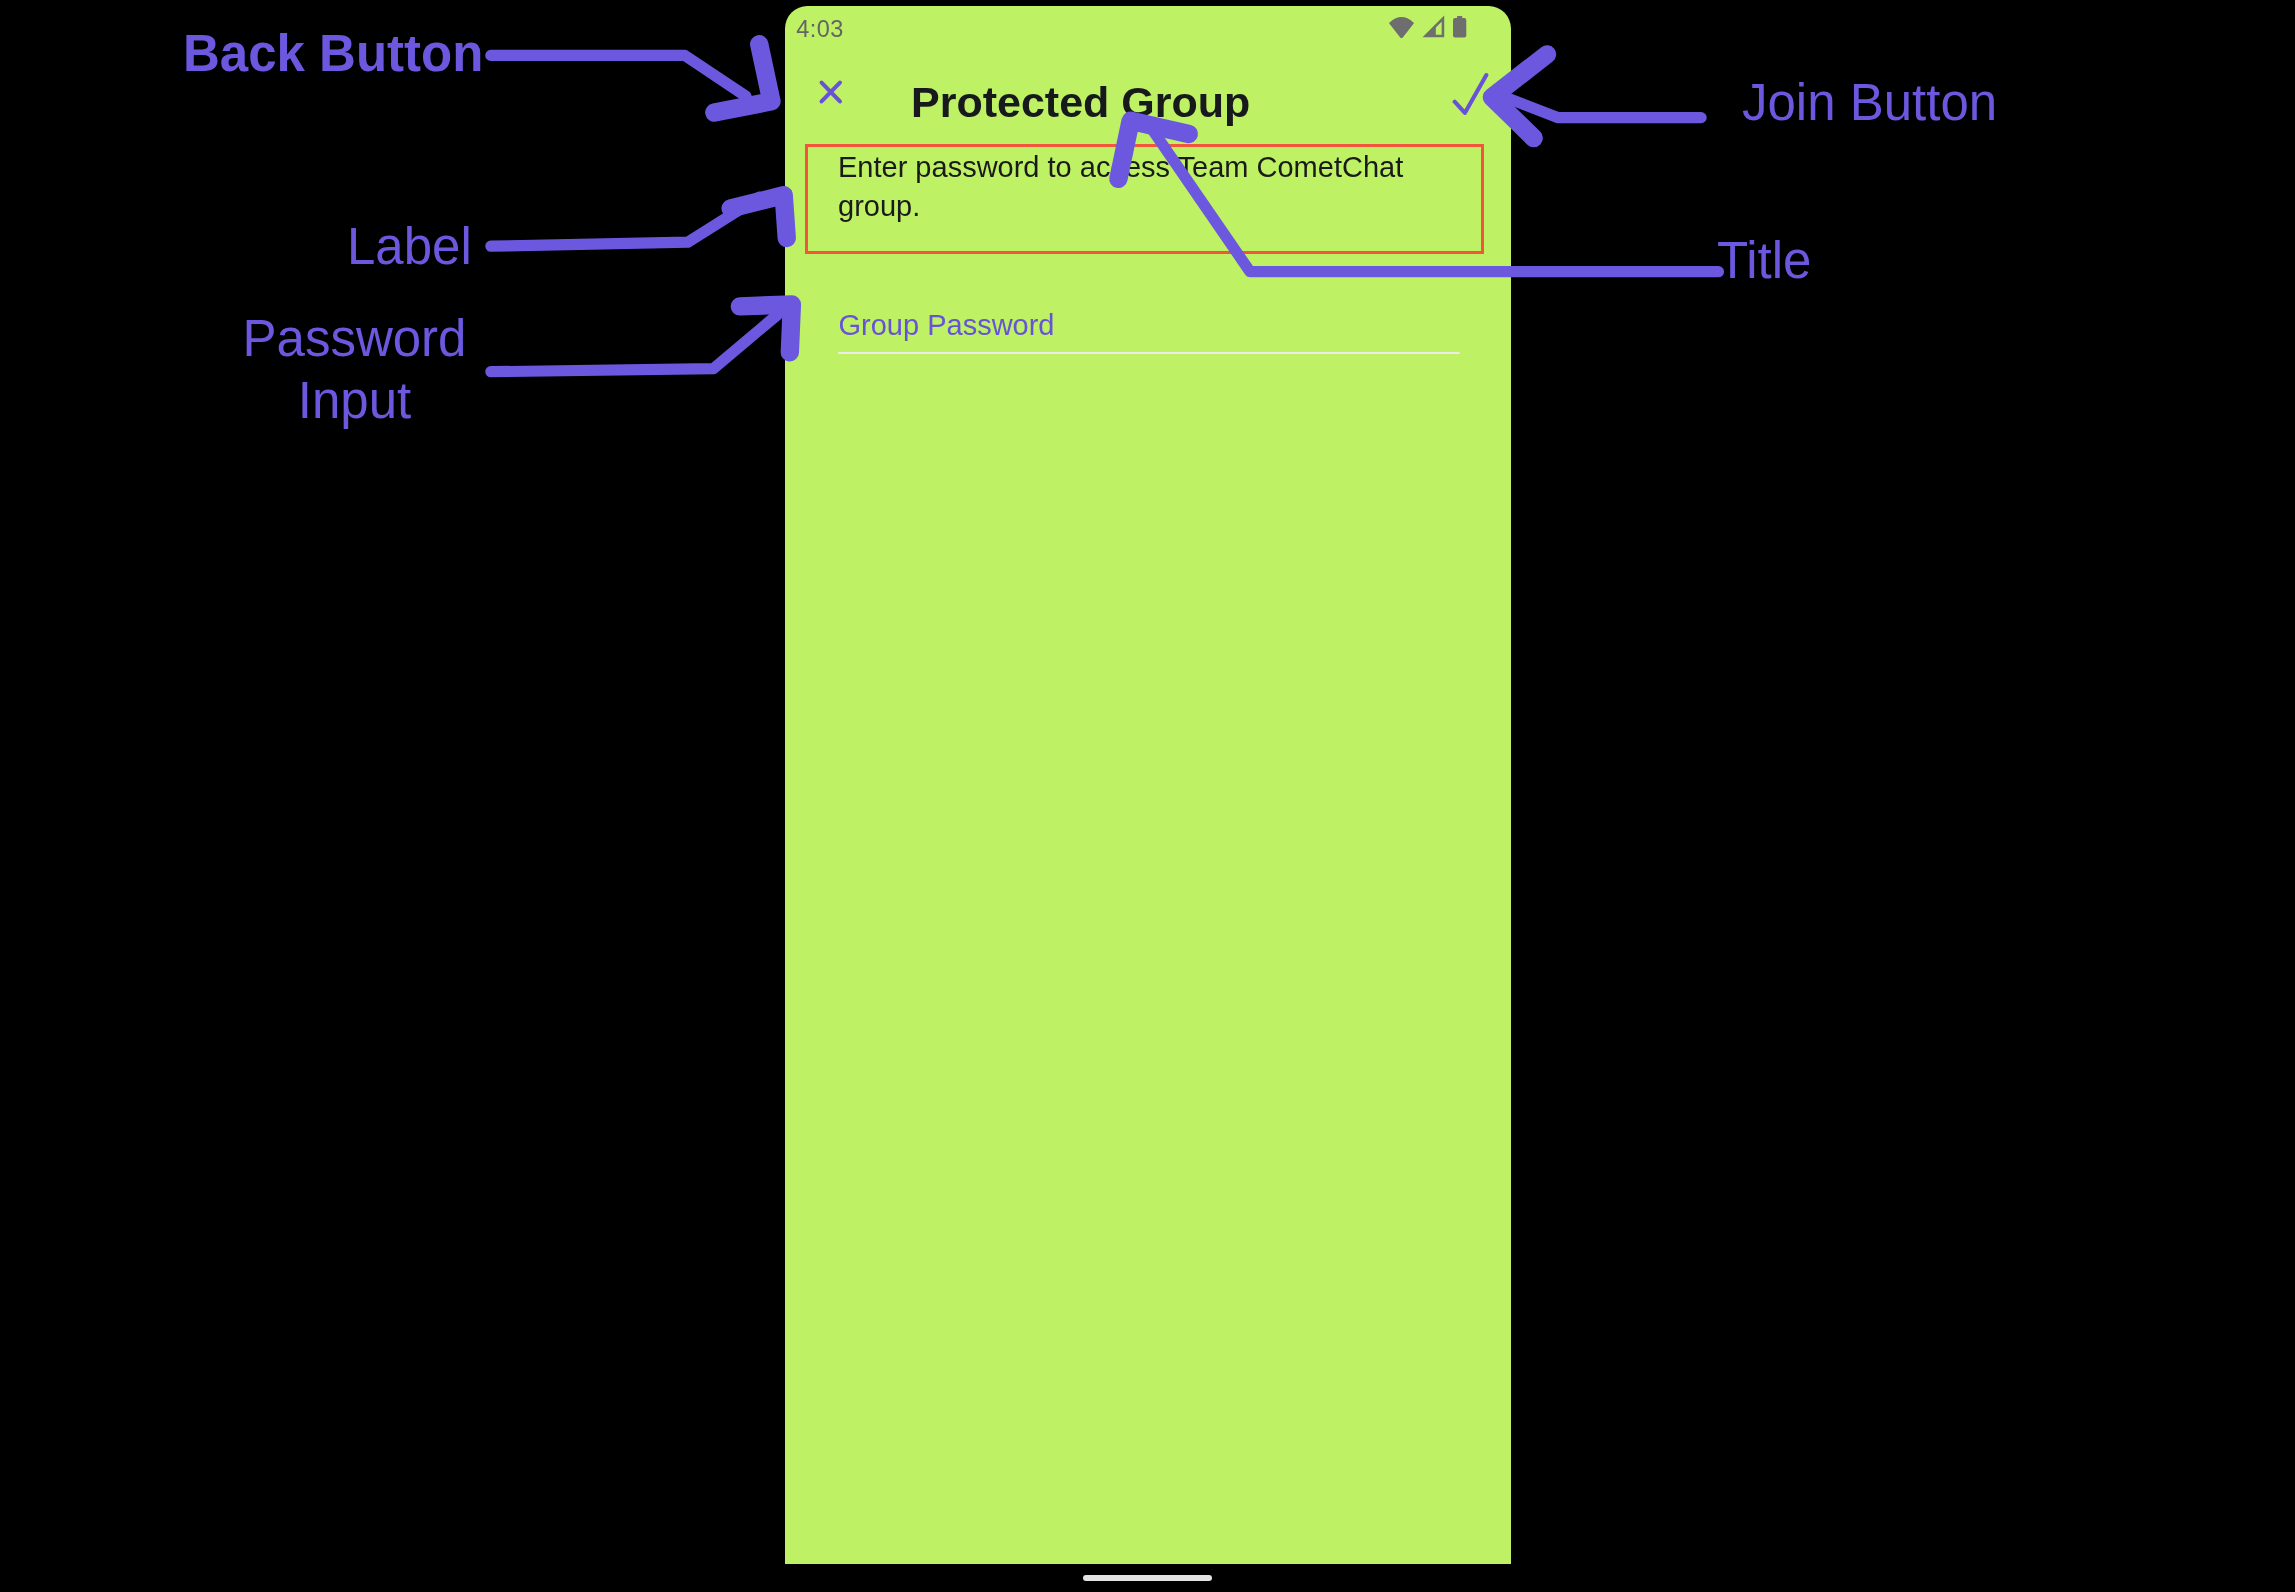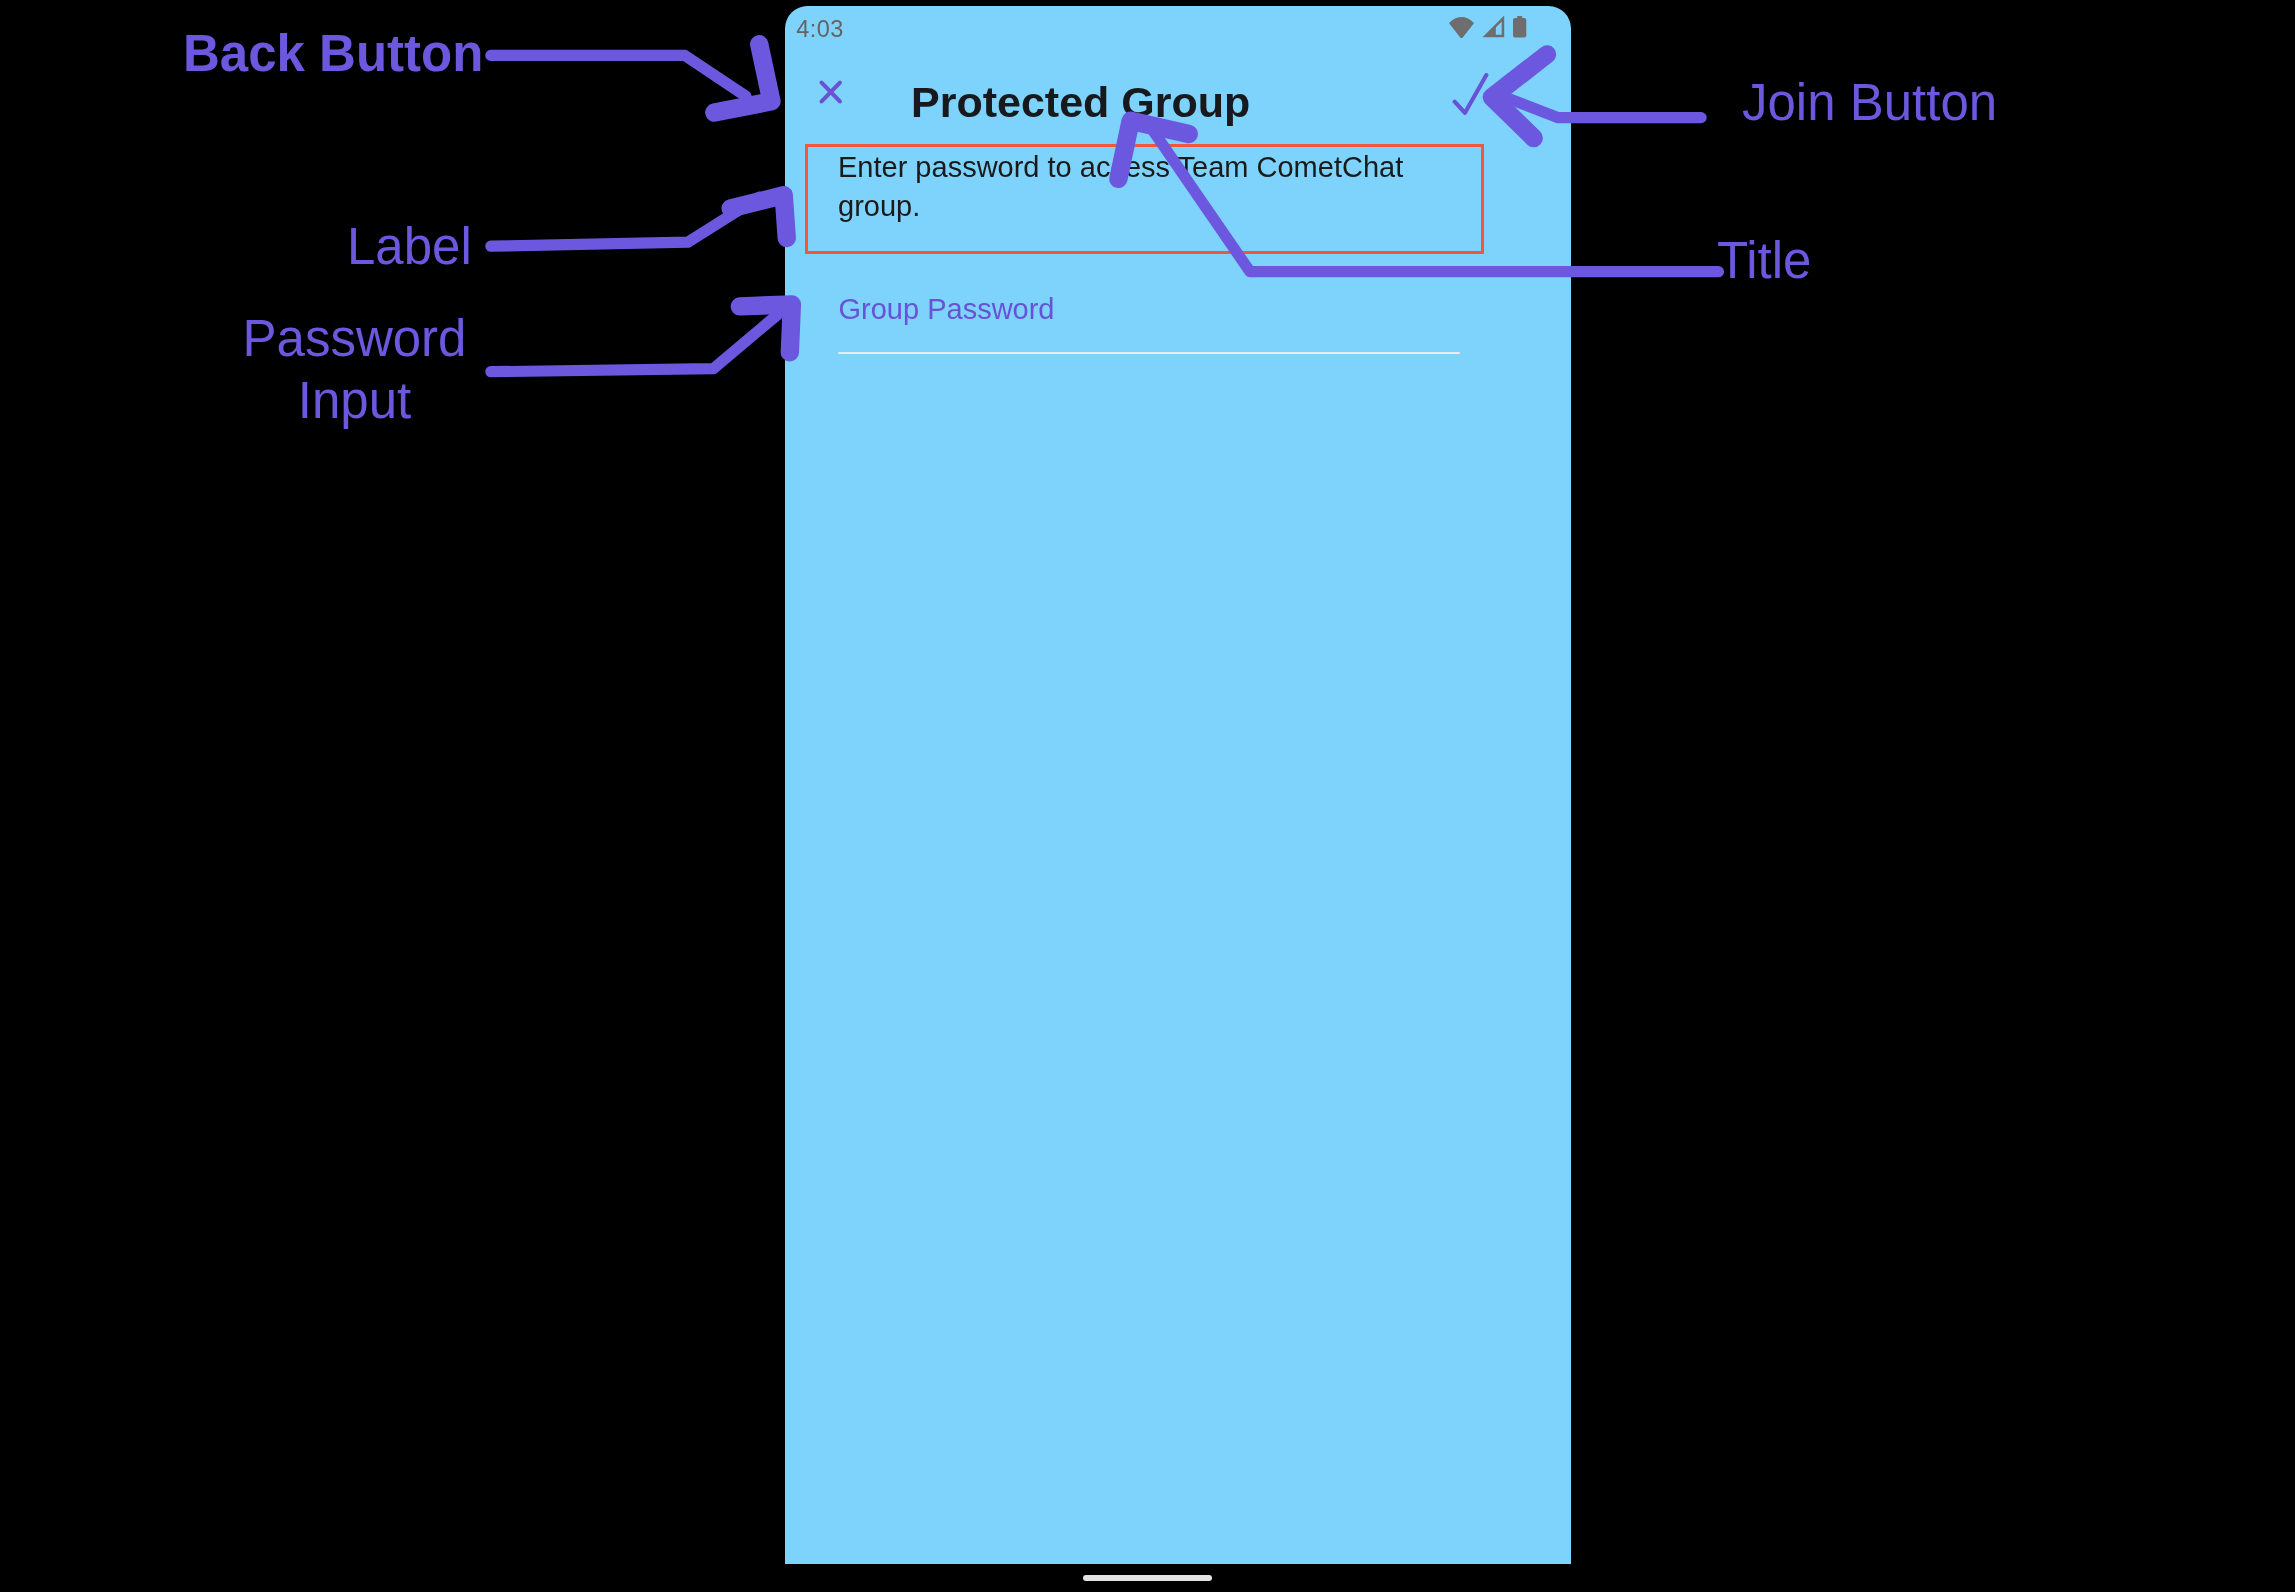--- a/index.html
+++ b/index.html
@@ -1,39 +1,39 @@
 <!DOCTYPE html>
 <html style="font-size:8.2px"><head>
 <meta charset="utf-8">
 <style>
   html,body{margin:0;padding:0;background:#000;}
   .stage{position:relative;width:2295px;height:1593px;background:#000;overflow:hidden;
          font-family:"Liberation Sans",sans-serif;}
 
   
-  .phone{position:absolute;left:785px;top:5.6px;width:786px;height:1558px;
-         background:#7dd3fc;border-radius:22.5px 22.5px 0 0;}
+  .phone{position:absolute;left:785px;top:5.6px;width:726px;height:1558px;
+         background:#bef264;border-radius:22.5px 22.5px 0 0;}
   .time{position:absolute;left:11.2px;top:10.2px;font-size:23.5px;color:#646464;letter-spacing:0.5px;}
   .status-icons{position:absolute;right:44px;top:9.2px;display:flex;align-items:flex-end;gap:6.1px;height:23.5px;}
   .status-icons svg{display:block;}
 
   .close-btn{position:absolute;left:30px;top:72px;width:31px;height:31px;display:flex;
              align-items:center;justify-content:center;cursor:pointer;}
   .app-title{position:absolute;left:126px;top:72px;font-size:43px;font-weight:700;color:#17191C;
              white-space:nowrap;}
   .check-btn{position:absolute;left:666px;top:65px;width:39px;height:47px;display:flex;
              align-items:center;justify-content:center;cursor:pointer;}
 
   .desc-box{position:absolute;left:20px;top:138px;width:679px;height:110px;box-sizing:border-box;
             border:3.6px solid #F2573C;}
   .desc-text{position:absolute;left:30px;top:1px;font-size:29px;line-height:39px;color:#1A1A1A;
              white-space:pre-line;width:628px;}
 
   .field{position:absolute;left:53px;top:286px;width:622px;height:66px;cursor:text;}
-  .field-label{position:absolute;left:0.5px;top:1px;font-size:29px;color:#6852D6;white-space:nowrap;}
+  .field-label{position:absolute;left:0.5px;top:17px;font-size:29px;color:#6852D6;white-space:nowrap;}
   .field-underline{position:absolute;left:0;top:60px;width:100%;height:2.6px;background:#EBEBEB;border-radius:1.5px;}
 
   .home-indicator{position:absolute;left:1083px;top:1575px;width:129px;height:5.6px;border-radius:3.1px;
                   background:#E3E3E3;}
 
   
   .ann{position:absolute;font-size:51px;color:#6C58DF;white-space:pre-line;line-height:62px;}
   .ann-back{left:183px;top:22.5px;font-weight:bold;}
   .ann-label{left:347px;top:216px;}
   .ann-pwd{left:227px;top:308px;width:255px;text-align:center;}

